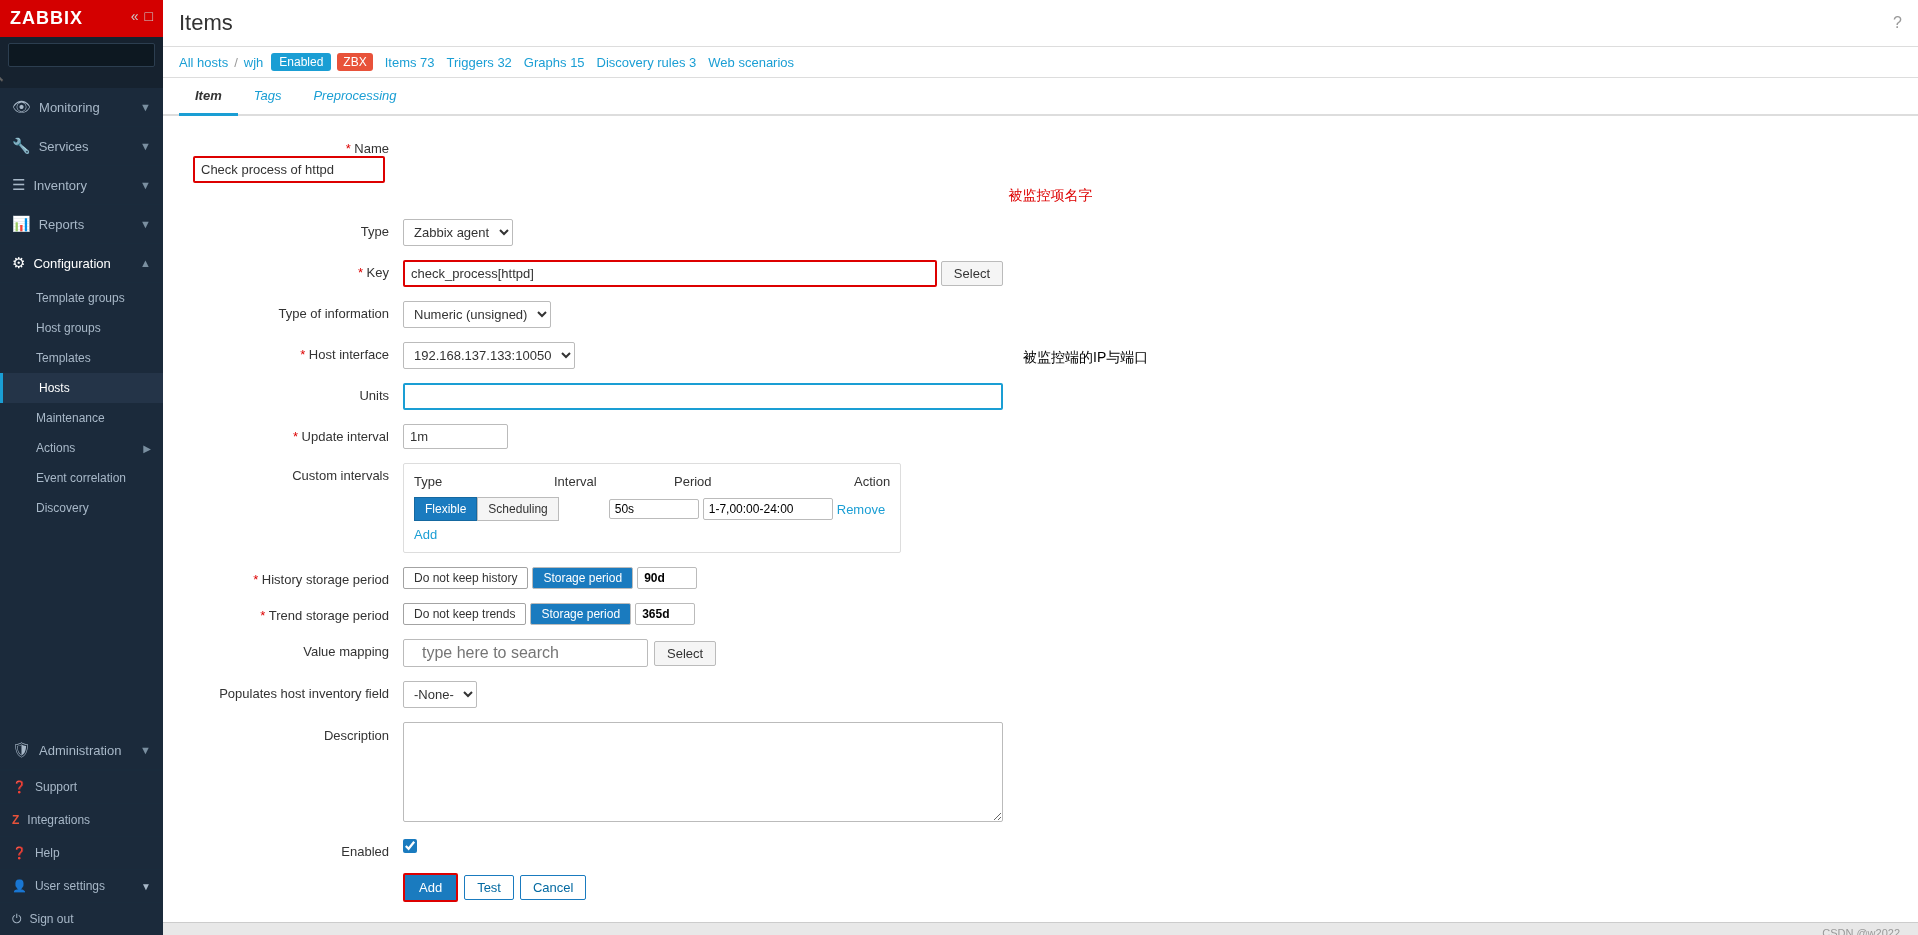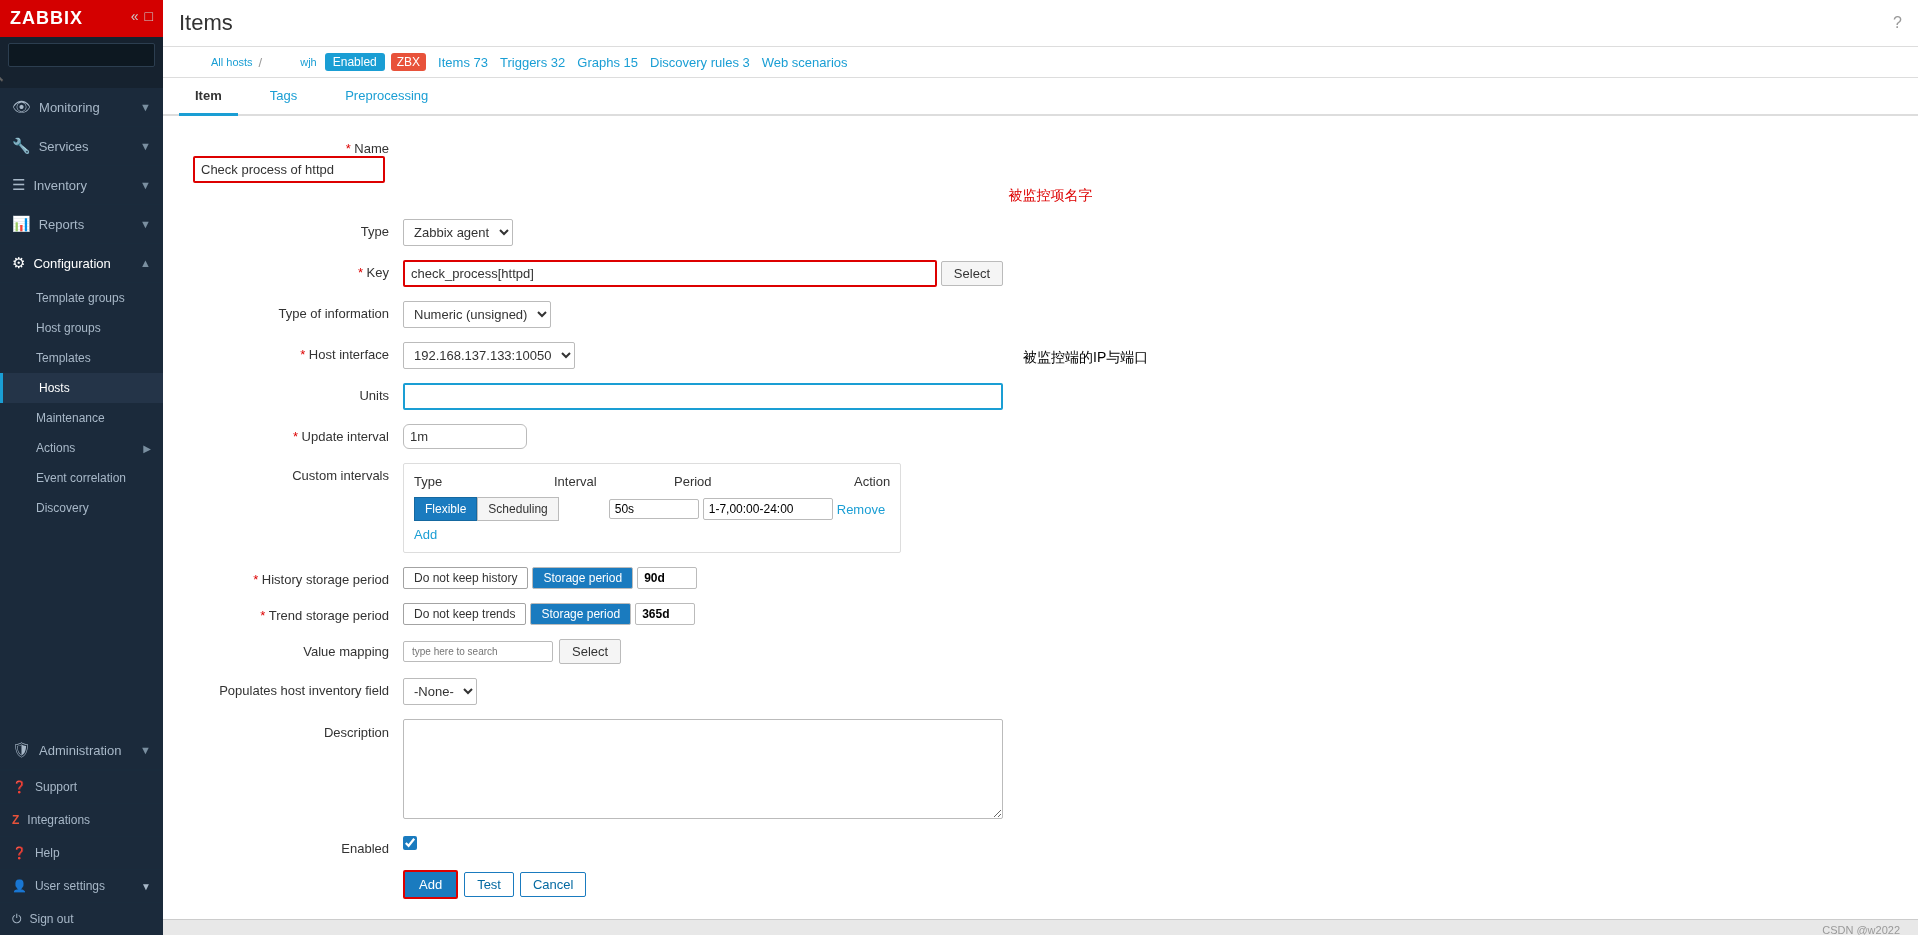--- a/index.html
+++ b/index.html
@@ -116,21 +116,21 @@
     
     #breadcrumb-bar {
       background: #fff;
       border-bottom: 1px solid #ddd;
       padding: 6px 16px;
       display: flex;
       align-items: center;
       gap: 4px;
       flex-wrap: wrap;
     }
-    .breadcrumb-link { color: #1a9ed4; text-decoration: none; font-size: 11px; cursor: pointer; margin-left: 32px; }
+    .breadcrumb-link { color: #1a9ed4; text-decoration: none; font-size: 13px; cursor: pointer; }
     .breadcrumb-sep { color: #999; font-size: 13px; margin: 0 2px; }
     .tab-enabled {
       background: #1a9ed4;
       color: white;
       padding: 2px 8px;
       border-radius: 3px;
       font-size: 12px;
       margin-left: 4px;
     }
     .tab-zbx {
@@ -142,21 +142,22 @@
       margin-left: 2px;
     }
     .breadcrumb-count { color: #1a9ed4; text-decoration: none; font-size: 13px; cursor: pointer; margin-left: 8px; }
 
     
     #sub-tabs {
       background: #fff;
       border-bottom: 2px solid #ddd;
       padding: 0 16px;
       display: flex;
-      gap: 16px;
+      gap: 0;
+      font-style: italic;
     }
     .sub-tab {
       padding: 10px 16px;
       cursor: pointer;
       color: #1a9ed4;
       font-size: 13px;
       border-bottom: 3px solid transparent;
       margin-bottom: -2px;
     }
     .sub-tab.active {
@@ -319,21 +320,21 @@
       width: 60px;
       font-weight: bold;
     }
     .annotation-text {
       color: #d00;
       font-size: 14px;
       margin-left: 20px;
       padding-top: 4px;
     }
     .value-mapping-row { display: flex; align-items: center; gap: 6px; }
-    .value-mapping-input { flex: 1; max-width: 400px; padding: 4px 8px; border: 1px solid #bbb; border-radius: 2px; font-size: 10px; color: #000000; }
+    .value-mapping-input { flex: 1; max-width: 400px; padding: 4px 18px; border: 1px solid #bbb; border-radius: 2px; font-size: 16px; color: #000000; }
     .description-textarea {
       width: 100%;
       max-width: 600px;
       height: 100px;
       border: 1px solid #bbb;
       border-radius: 2px;
       font-size: 13px;
       padding: 5px;
       resize: vertical;
     }
@@ -541,21 +542,21 @@
     <div class="form-row">
       <label class="form-label">Units</label>
       <div class="form-control">
         <input class="form-input" type="text" style="border: 2px solid rgb(26, 158, 212);" value="">
       </div>
     </div>
 
     <div class="form-row">
       <label class="form-label required">Update interval</label>
       <div class="form-control">
-        <input class="form-input" type="text" style="width: 124px; border-radius: 6px;" value="1m">
+        <input class="form-input" type="text" style="width: 105px;" value="1m">
       </div>
     </div>
 
     <div class="form-row" style="align-items:flex-start;">
       <label class="form-label">Custom intervals</label>
       <div class="custom-intervals-table">
         <div class="custom-intervals-header">
           <span class="ci-col-type">Type</span>
           <span class="ci-col-interval">Interval</span>
           <span class="ci-col-period">Period</span>

